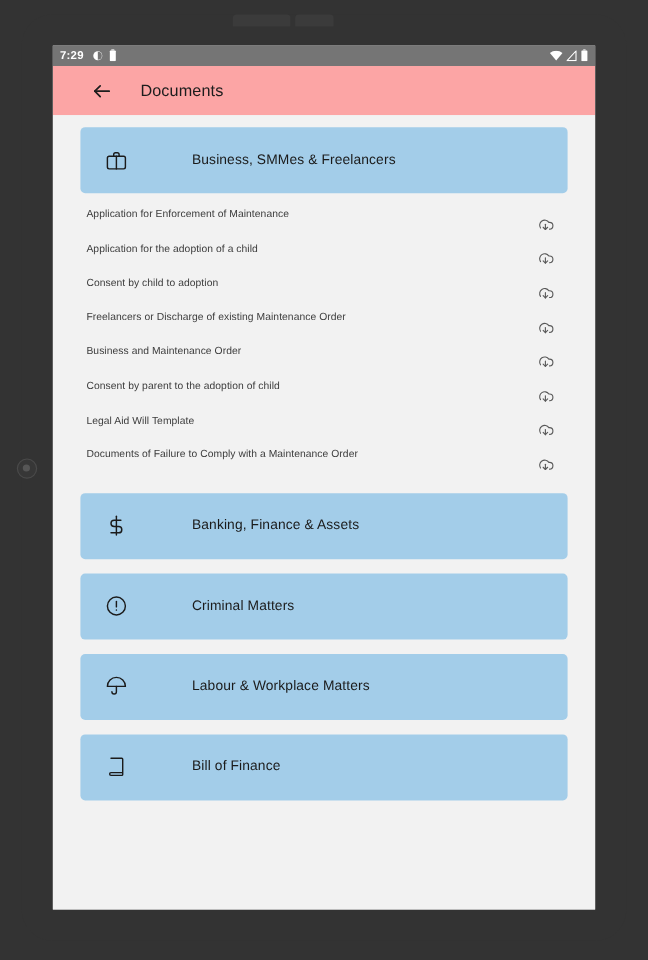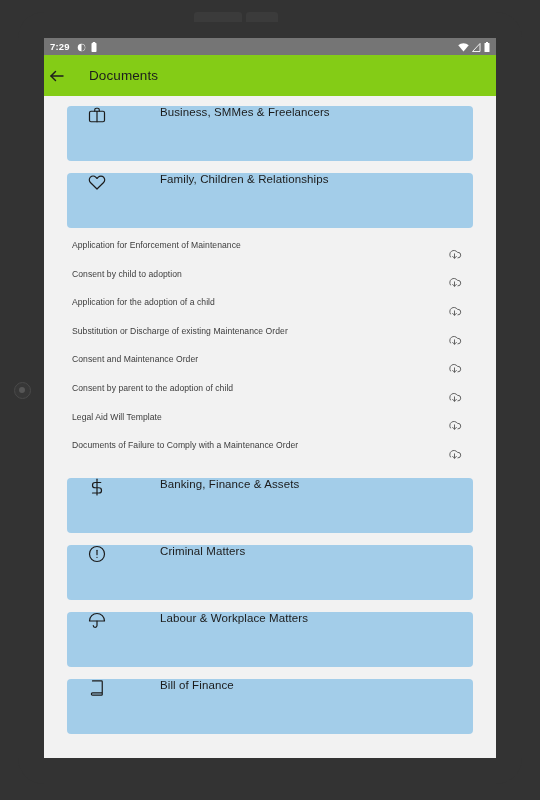--- a/index.html
+++ b/index.html
@@ -69,24 +69,24 @@
     font-weight: bold;
     letter-spacing: 0.2px;
   }
   .status-left-icons { display: flex; align-items: center; gap: 5px; margin-left: 7px; }
   .status-right-icons { margin-left: auto; display: flex; align-items: center; gap: 3px; }
   .sicon { display: block; }
 
   
   #app-bar {
     height: 41px;
-    background: #84cc16;
-    display: flex;
-    align-items: center;
-    padding-left: 0;
+    background: #fca5a5;
+    display: flex;
+    align-items: center;
+    padding-left: 28px;
   }
   #back-button {
     width: 26px; height: 26px;
     display: flex; align-items: center; justify-content: center;
     cursor: pointer;
   }
   #page-title {
     margin-left: 19px;
     font-size: 13.5px;
     color: #1d1d1d;
@@ -100,21 +100,21 @@
     padding: 10px 23px 0 23px;
     overflow: hidden;
   }
 
   
   .category-card {
     background: #a3cde9;
     border-radius: 4px;
     height: 55px;
     display: flex;
-    align-items: flex-start;
+    align-items: center;
     margin-bottom: 12px;
     cursor: pointer;
   }
   .cat-icon {
     width: 60px;
     display: flex;
     align-items: center;
     justify-content: center;
     flex: none;
   }
@@ -209,72 +209,64 @@
       <div class="cat-icon">
         <svg width="18" height="18" viewBox="0 0 24 24" fill="none" stroke="#1b1b1b" stroke-width="1.6" stroke-linecap="round" stroke-linejoin="round">
           <rect x="2" y="7" width="20" height="14" rx="2"></rect>
             <path d="M9 7V5a2 2 0 0 1 2-2h2a2 2 0 0 1 2 2v2"></path>
             <line x1="12" y1="7" x2="12" y2="21"></line>
         </svg>
       </div>
       <div class="cat-label">Business, SMMes &amp; Freelancers</div>
     </div>
 
-    <div class="category-card">
-      <div class="cat-icon">
-        <svg width="18" height="18" viewBox="0 0 24 24" fill="none" stroke="#1b1b1b" stroke-width="1.6" stroke-linecap="round" stroke-linejoin="round">
-          <path d="M20.8 5.6a5 5 0 0 0-7.1 0L12 7.3l-1.7-1.7a5 5 0 1 0-7.1 7.1L12 21.4l8.8-8.7a5 5 0 0 0 0-7.1z"></path>
-        </svg>
-      </div>
-      <div class="cat-label">Family, Children &amp; Relationships</div>
-    </div>
 
     <div id="doc-list">
       <div class="doc-row">
         <span class="doc-title">Application for Enforcement of Maintenance</span>
         <span class="doc-dl">
           <svg width="15" height="15" viewBox="0 0 24 24" fill="none" stroke="#5a5a5a" stroke-width="1.5" stroke-linecap="round" stroke-linejoin="round">
             <path d="M17.5 17.5a4.5 4.5 0 0 0 0-9h-.9A6.5 6.5 0 1 0 5.5 16"></path>
               <polyline points="9,15 12,18 15,15"></polyline>
               <line x1="12" y1="11" x2="12" y2="18"></line>
           </svg>
         </span>
       </div>
       <div class="doc-row">
+        <span class="doc-title">Application for the adoption of a child</span>
+        <span class="doc-dl">
+          <svg width="15" height="15" viewBox="0 0 24 24" fill="none" stroke="#5a5a5a" stroke-width="1.5" stroke-linecap="round" stroke-linejoin="round">
+            <path d="M17.5 17.5a4.5 4.5 0 0 0 0-9h-.9A6.5 6.5 0 1 0 5.5 16"></path>
+              <polyline points="9,15 12,18 15,15"></polyline>
+              <line x1="12" y1="11" x2="12" y2="18"></line>
+          </svg>
+        </span>
+      </div>
+      <div class="doc-row">
         <span class="doc-title">Consent by child to adoption</span>
         <span class="doc-dl">
           <svg width="15" height="15" viewBox="0 0 24 24" fill="none" stroke="#5a5a5a" stroke-width="1.5" stroke-linecap="round" stroke-linejoin="round">
             <path d="M17.5 17.5a4.5 4.5 0 0 0 0-9h-.9A6.5 6.5 0 1 0 5.5 16"></path>
               <polyline points="9,15 12,18 15,15"></polyline>
               <line x1="12" y1="11" x2="12" y2="18"></line>
           </svg>
         </span>
       </div>
       <div class="doc-row">
-        <span class="doc-title">Application for the adoption of a child</span>
-        <span class="doc-dl">
-          <svg width="15" height="15" viewBox="0 0 24 24" fill="none" stroke="#5a5a5a" stroke-width="1.5" stroke-linecap="round" stroke-linejoin="round">
-            <path d="M17.5 17.5a4.5 4.5 0 0 0 0-9h-.9A6.5 6.5 0 1 0 5.5 16"></path>
-              <polyline points="9,15 12,18 15,15"></polyline>
-              <line x1="12" y1="11" x2="12" y2="18"></line>
-          </svg>
-        </span>
-      </div>
-      <div class="doc-row">
-        <span class="doc-title">Substitution or Discharge of existing Maintenance Order</span>
-        <span class="doc-dl">
-          <svg width="15" height="15" viewBox="0 0 24 24" fill="none" stroke="#5a5a5a" stroke-width="1.5" stroke-linecap="round" stroke-linejoin="round">
-            <path d="M17.5 17.5a4.5 4.5 0 0 0 0-9h-.9A6.5 6.5 0 1 0 5.5 16"></path>
-              <polyline points="9,15 12,18 15,15"></polyline>
-              <line x1="12" y1="11" x2="12" y2="18"></line>
-          </svg>
-        </span>
-      </div>
-      <div class="doc-row">
-        <span class="doc-title">Consent and Maintenance Order</span>
+        <span class="doc-title">Freelancers or Discharge of existing Maintenance Order</span>
+        <span class="doc-dl">
+          <svg width="15" height="15" viewBox="0 0 24 24" fill="none" stroke="#5a5a5a" stroke-width="1.5" stroke-linecap="round" stroke-linejoin="round">
+            <path d="M17.5 17.5a4.5 4.5 0 0 0 0-9h-.9A6.5 6.5 0 1 0 5.5 16"></path>
+              <polyline points="9,15 12,18 15,15"></polyline>
+              <line x1="12" y1="11" x2="12" y2="18"></line>
+          </svg>
+        </span>
+      </div>
+      <div class="doc-row">
+        <span class="doc-title">Business and Maintenance Order</span>
         <span class="doc-dl">
           <svg width="15" height="15" viewBox="0 0 24 24" fill="none" stroke="#5a5a5a" stroke-width="1.5" stroke-linecap="round" stroke-linejoin="round">
             <path d="M17.5 17.5a4.5 4.5 0 0 0 0-9h-.9A6.5 6.5 0 1 0 5.5 16"></path>
               <polyline points="9,15 12,18 15,15"></polyline>
               <line x1="12" y1="11" x2="12" y2="18"></line>
           </svg>
         </span>
       </div>
       <div class="doc-row">
         <span class="doc-title">Consent by parent to the adoption of child</span>

